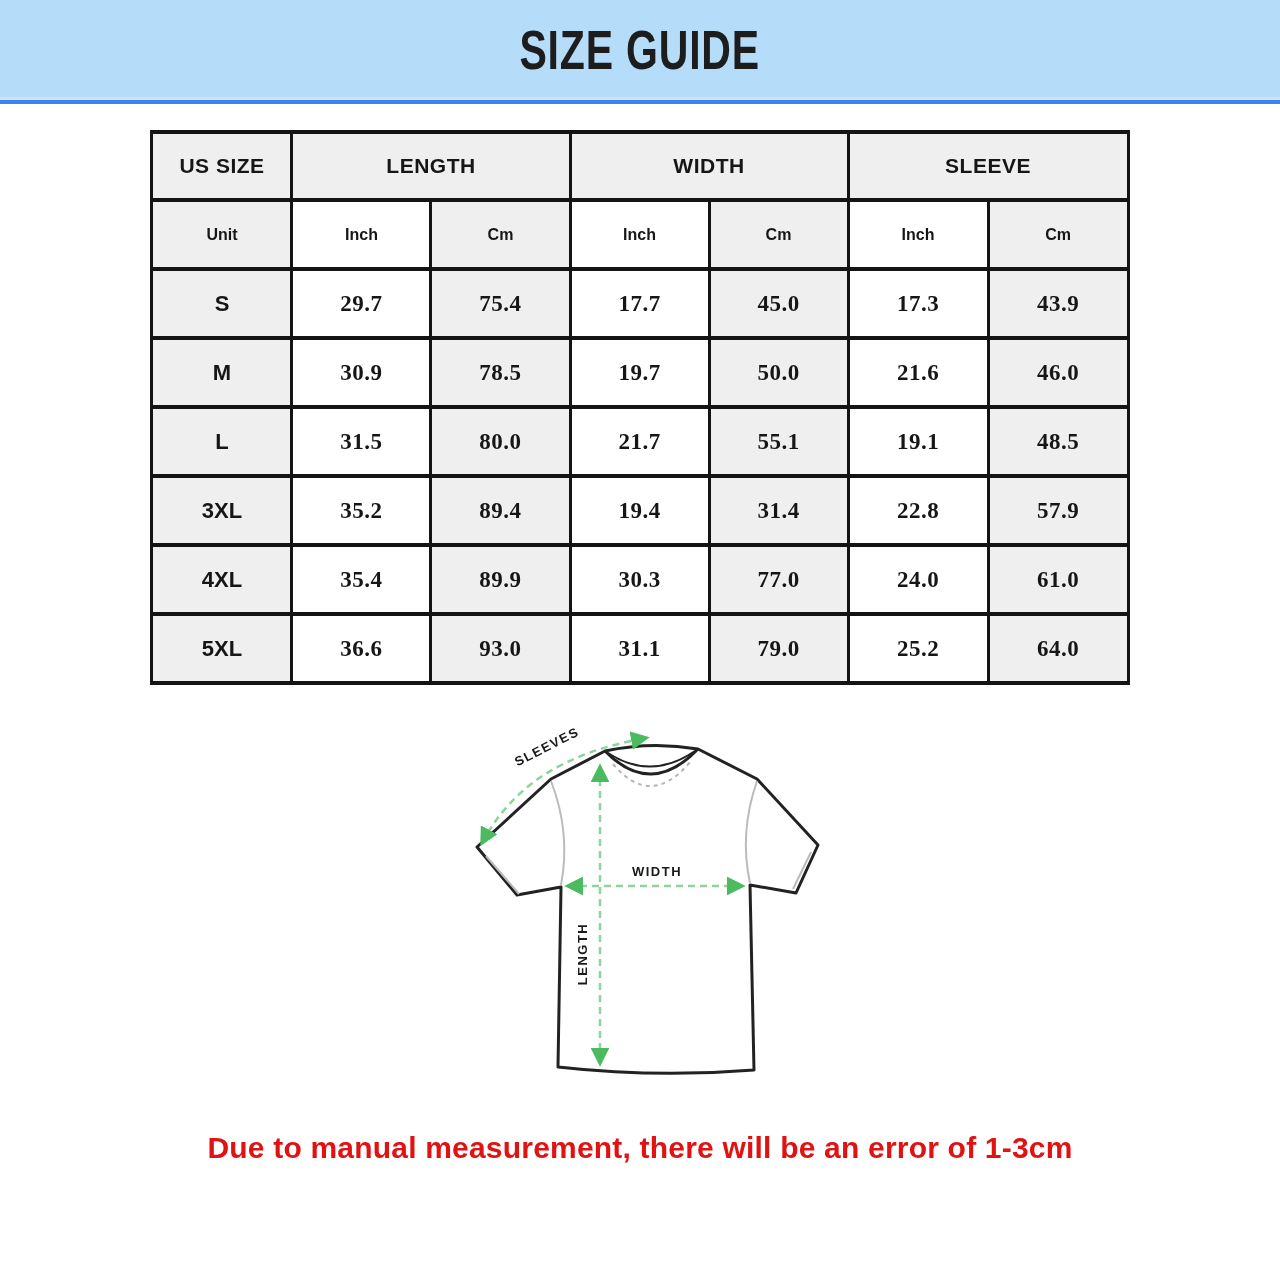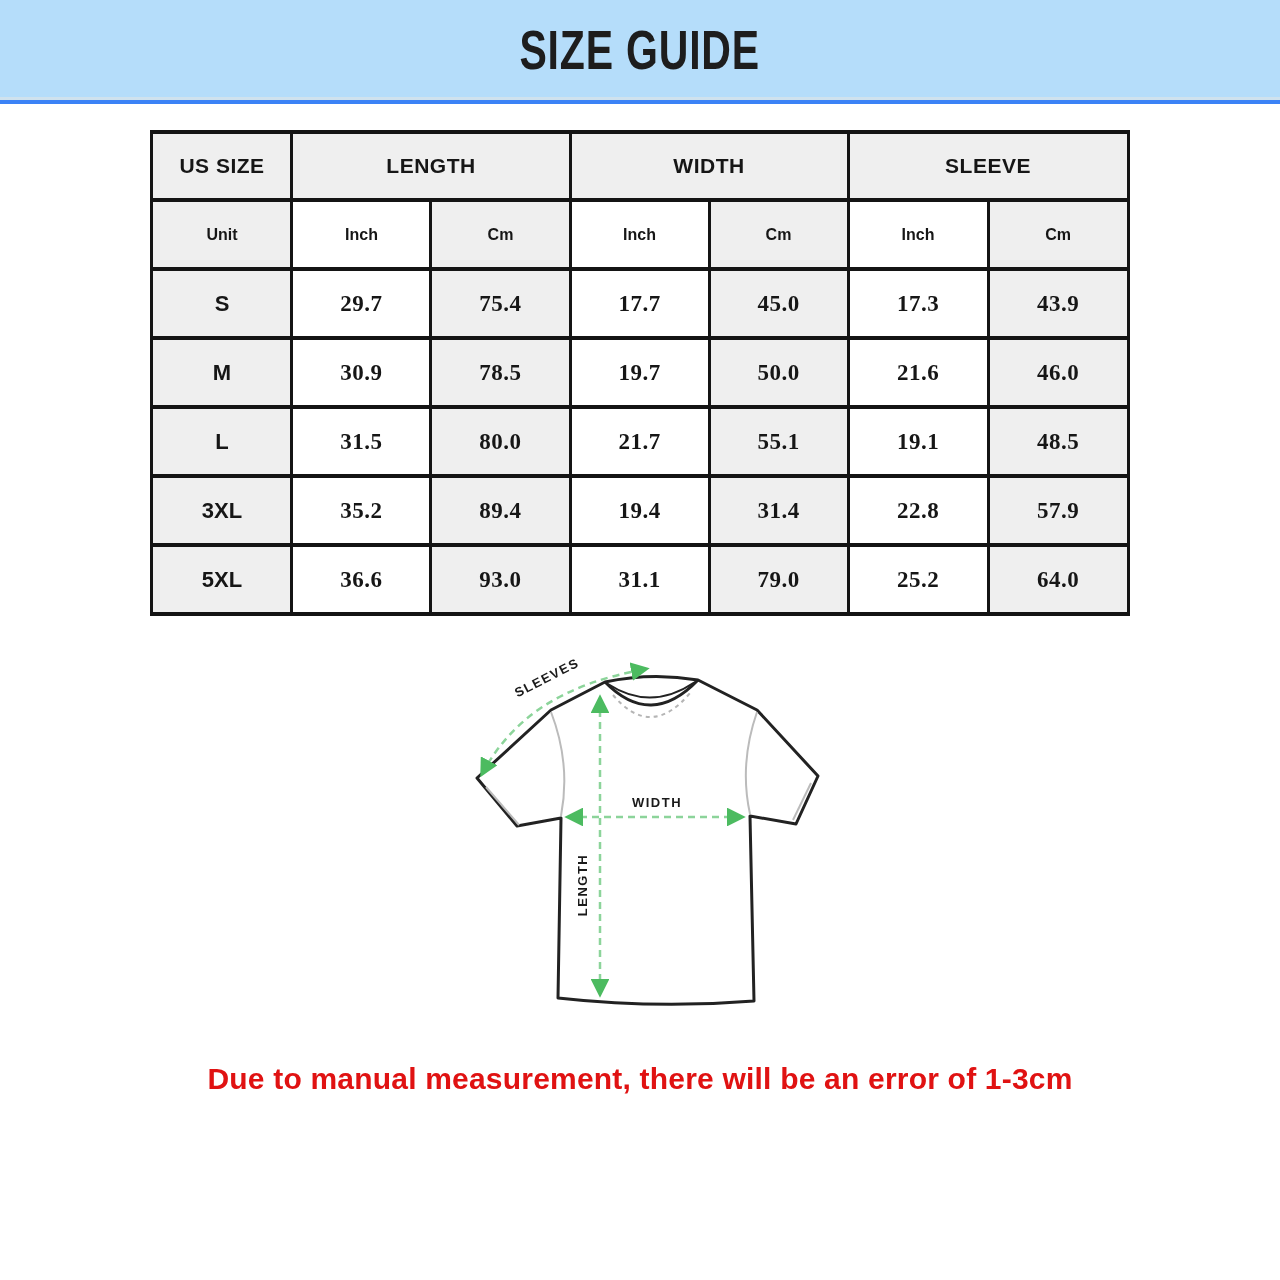--- a/index.html
+++ b/index.html
@@ -104,20 +104,29 @@
       <tr>
         <th class="size-label shade">3XL</th>
         <td class="num">35.2</td>
         <td class="num shade">89.4</td>
         <td class="num">19.4</td>
         <td class="num shade">31.4</td>
         <td class="num">22.8</td>
         <td class="num shade">57.9</td>
       </tr>
       <tr>
+        <th class="size-label shade">4XL</th>
+        <td class="num">35.4</td>
+        <td class="num shade">89.9</td>
+        <td class="num">30.3</td>
+        <td class="num shade">77.0</td>
+        <td class="num">24.0</td>
+        <td class="num shade">61.0</td>
+      </tr>
+      <tr>
         <th class="size-label shade">5XL</th>
         <td class="num">36.6</td>
         <td class="num shade">93.0</td>
         <td class="num">31.1</td>
         <td class="num shade">79.0</td>
         <td class="num">25.2</td>
         <td class="num shade">64.0</td>
       </tr>
     </tbody>
   </table>

